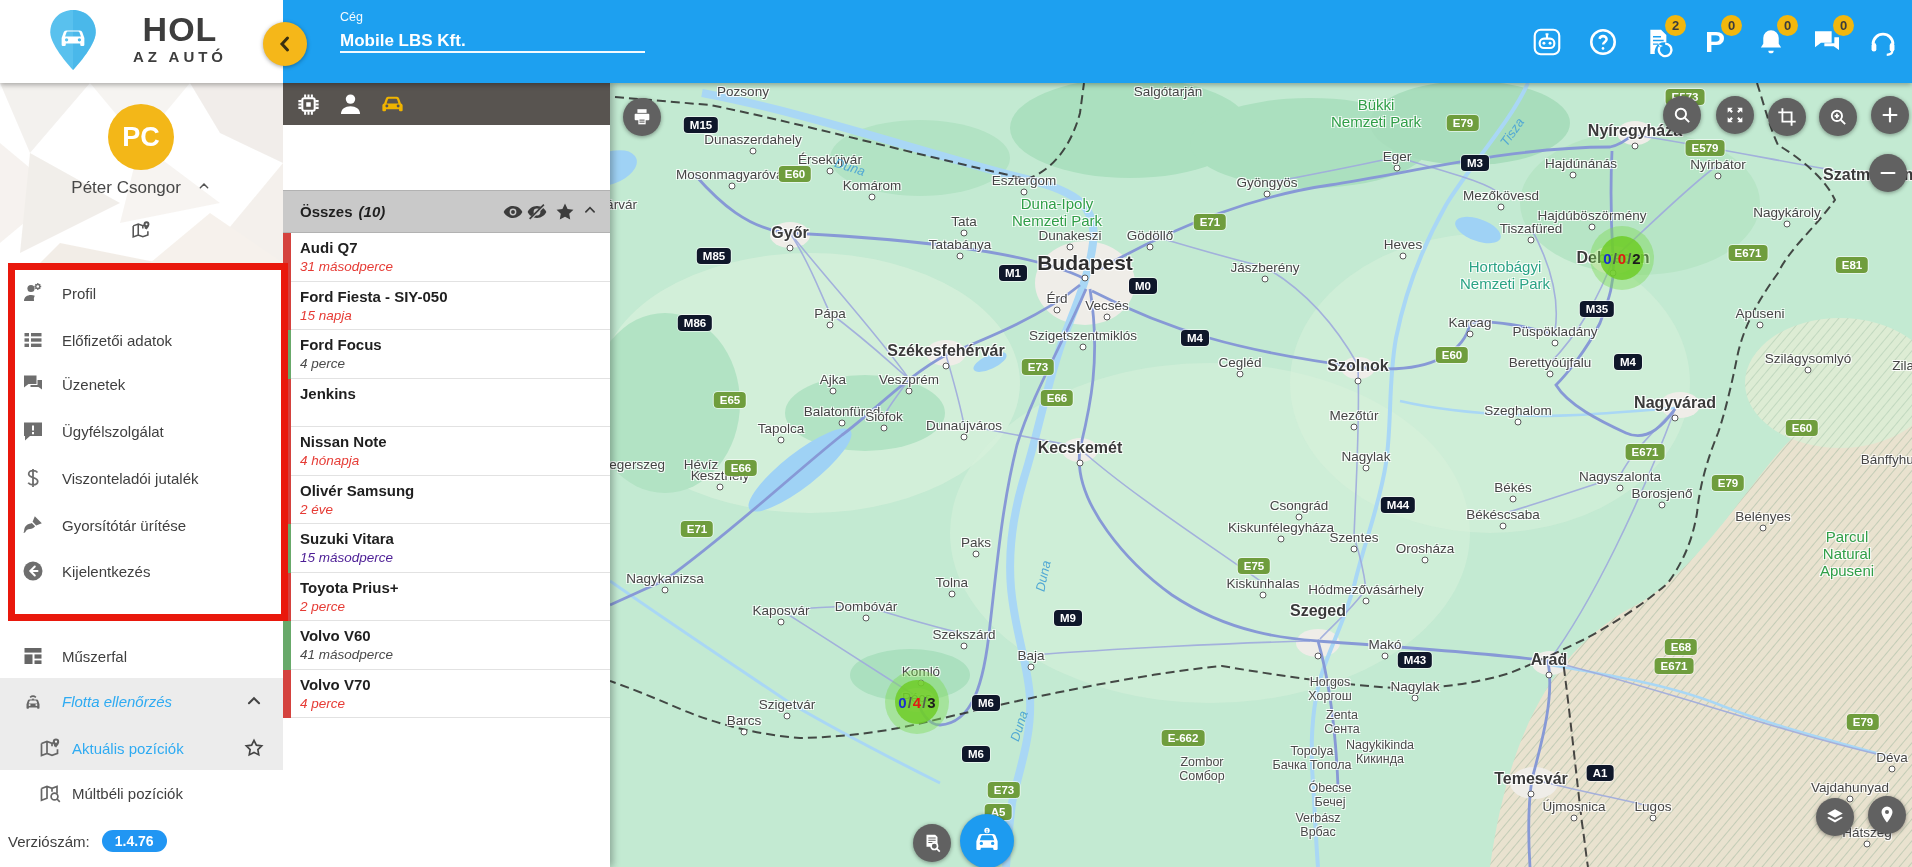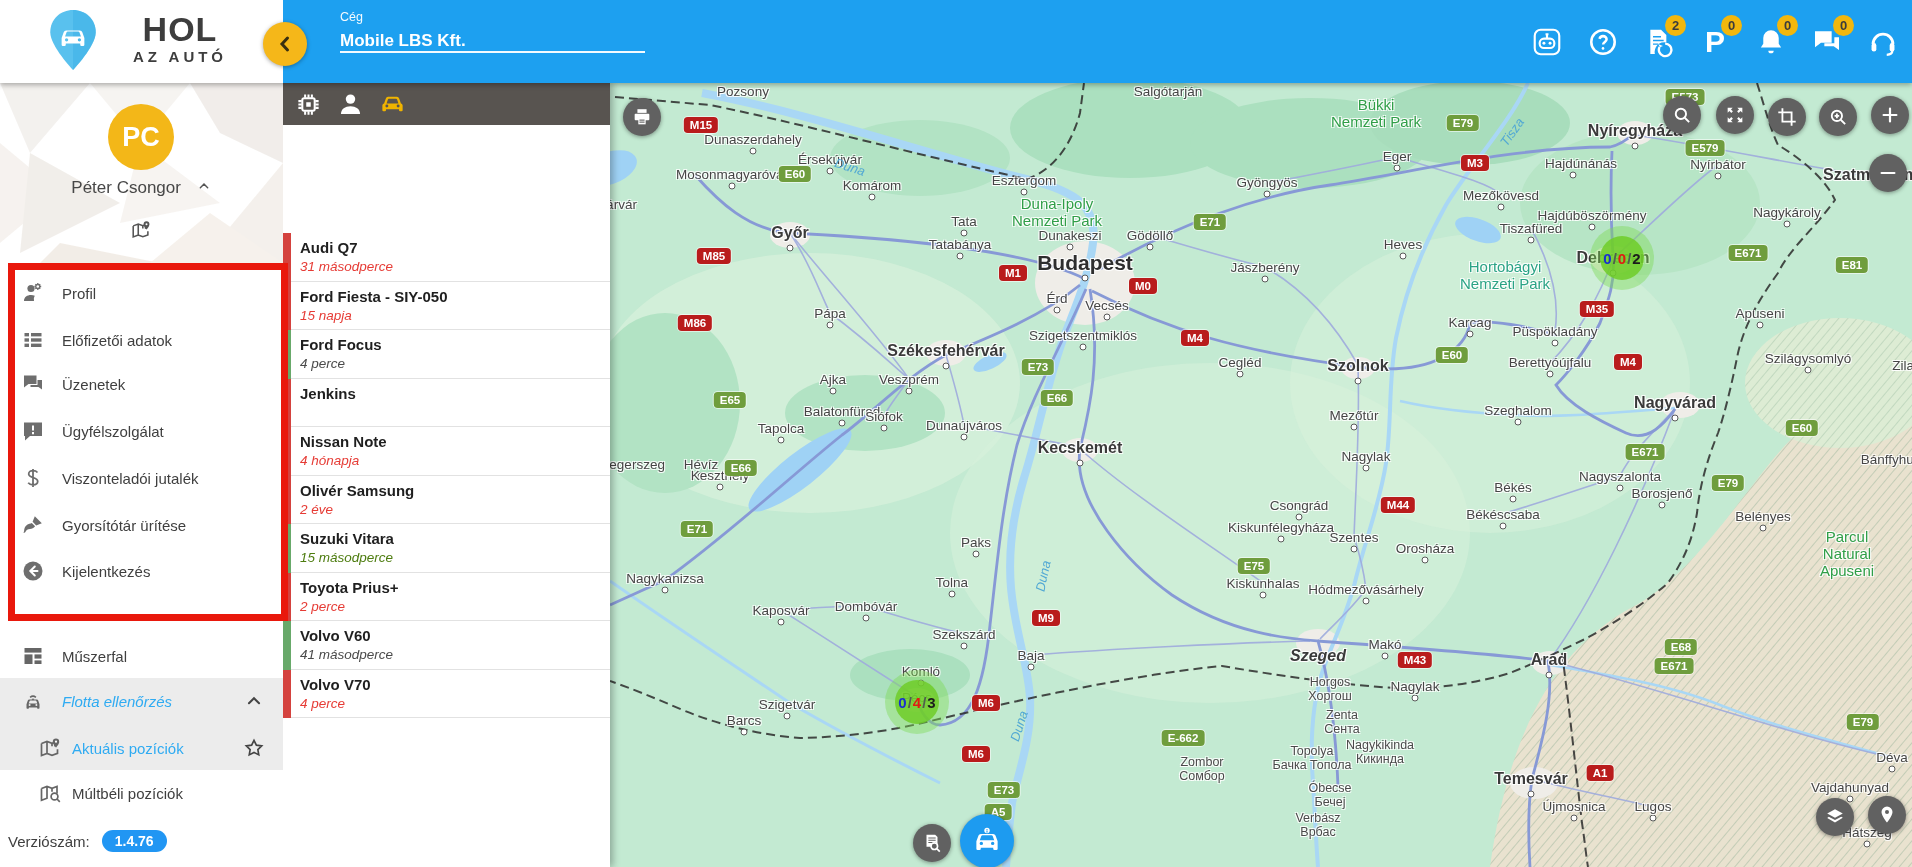--- a/index.html
+++ b/index.html
@@ -100,21 +100,21 @@
       -1px 1px 0 rgba(255,255,255,.85), 1px 1px 0 rgba(255,255,255,.85); }
   .mlabel.two { font-size:12.5px; line-height:14px; color:#4a4a4a; }
   .mlabel.b1 { font-size:16px; font-weight:bold; color:#3a3a3a; }
   .mlabel.b2 { font-size:21px; font-weight:bold; color:#2e2e2e; }
   .mlabel.park { color:#2f9e47; font-size:15px; line-height:17px; }
   .mlabel.water { color:#51a8d4; font-size:13px; font-style:italic; text-shadow:none; }
   .mdot { position:absolute; width:7px; height:7px; border:1.5px solid #5a5a5a; background:#fff;
     border-radius:50%; transform:translate(-50%,-50%); z-index:2; }
   .shield { position:absolute; transform:translate(-50%,-50%); color:#fff; font-size:11.5px; font-weight:bold;
     padding:2px 6px; border-radius:4px; z-index:4; pointer-events:none; box-shadow:0 0 0 1px rgba(255,255,255,.55); }
-  .shield.m { background:#b91c1c;text-align:right; }
+  .shield.m { background:#0f172a;text-align:right; }
   .shield.e { background:#6f9d3d; }
   .cluster { position:absolute; transform:translate(-50%,-50%); width:64px; height:64px; z-index:6; cursor:pointer; }
   .cluster .halo { position:absolute; left:0; top:0; width:64px; height:64px; border-radius:50%;
     background:rgba(124,216,82,.42); }
   .cluster .core { position:absolute; left:10px; top:10px; width:44px; height:44px; border-radius:50%;
     background:rgba(110,205,40,.85); }
   .cluster .cnt { position:absolute; left:0; top:0; width:64px; height:64px; display:flex; align-items:center;
     justify-content:center; font-size:15px; font-weight:bold; }
   .cnt .c-active { color:#1a2fd0; } .cnt .c-stale { color:#e01b12; } .cnt .c-off { color:#1c1c1c; }
   .cnt .sep { color:#4f5f4f; padding:0 1px; }
@@ -366,21 +366,21 @@
         <div class="mlabel" style="left: 689px; top: 422px;">Csongrád</div>
         <div class="mdot" style="left: 689px; top: 434px;"></div>
         <div class="mlabel" style="left: 671px; top: 444px;">Kiskunfélegyháza</div>
         <div class="mdot" style="left: 671px; top: 456px;"></div>
         <div class="mlabel" style="left: 744px; top: 454px;">Szentes</div>
         <div class="mdot" style="left: 744px; top: 466px;"></div>
         <div class="mlabel" style="left: 756px; top: 506px;">Hódmezővásárhely</div>
         <div class="mdot" style="left: 756px; top: 518px;"></div>
         <div class="mlabel" style="left: 653px; top: 500px;">Kiskunhalas</div>
         <div class="mdot" style="left: 653px; top: 512px;"></div>
-        <div class="mlabel b1" style="left: 708px; top: 572px; font-style: italic;">Szeged</div>
+        <div class="mlabel b1" style="left: 708px; top: 527px;">Szeged</div>
         <div class="mdot" style="left: 708px; top: 573px;"></div>
         <div class="mlabel" style="left: 775px; top: 561px;">Makó</div>
         <div class="mdot" style="left: 775px; top: 573px;"></div>
         <div class="mlabel b1" style="left: 939px; top: 576px;">Arad</div>
         <div class="mdot" style="left: 939px; top: 592px;"></div>
         <div class="mlabel" style="left: 805px; top: 603px;">Nagylak</div>
         <div class="mdot" style="left: 805px; top: 615px;"></div>
         <div class="mlabel b1" style="left: 921px; top: 695px;">Temesvár</div>
         <div class="mdot" style="left: 921px; top: 711px;"></div>
         <div class="mlabel two" style="left: 720px; top: 606px;">Horgos
@@ -423,21 +423,21 @@
         <div class="shield m" style="left: 403px; top: 190px;">M1</div>
         <div class="shield m" style="left: 533px; top: 203px;">M0</div>
         <div class="shield m" style="left: 585px; top: 255px;">M4</div>
         <div class="shield m" style="left: 865px; top: 80px;">M3</div>
         <div class="shield m" style="left: 987px; top: 226px;">M35</div>
         <div class="shield m" style="left: 1018px; top: 279px;">M4</div>
         <div class="shield m" style="left: 104px; top: 173px;">M85</div>
         <div class="shield m" style="left: 85px; top: 240px;">M86</div>
         <div class="shield m" style="left: 376px; top: 620px;">M6</div>
         <div class="shield m" style="left: 366px; top: 671px;">M6</div>
-        <div class="shield m" style="left: 436px; top: 535px;">M9</div>
+        <div class="shield m" style="left: 458px; top: 535px;">M9</div>
         <div class="shield m" style="left: 788px; top: 422px;">M44</div>
         <div class="shield m" style="left: 805px; top: 577px;">M43</div>
         <div class="shield m" style="left: 990px; top: 690px;">A1</div>
         <div class="shield e" style="left: 1075px; top: 14px;">E573</div>
         <div class="shield e" style="left: 1095px; top: 65px;">E579</div>
         <div class="shield e" style="left: 853px; top: 40px;">E79</div>
         <div class="shield e" style="left: 600px; top: 139px;">E71</div>
         <div class="shield e" style="left: 87px; top: 446px;">E71</div>
         <div class="shield e" style="left: 185px; top: 91px;">E60</div>
         <div class="shield e" style="left: 842px; top: 272px;">E60</div>
@@ -587,20 +587,39 @@
             <path d="M9 6V3M12 6V3M15 6V3M9 21v-3M12 21v-3M15 21v-3M6 9H3M6 12H3M6 15H3M21 9h-3M21 12h-3M21 15h-3"></path>
           </svg></span>
         <span class="vtab"><svg viewBox="0 0 24 24" fill="currentColor">
             <circle cx="12" cy="7.2" r="4.2"></circle>
             <path d="M3.5 20.5c0-4.6 3.8-7 8.5-7s8.5 2.4 8.5 7z"></path>
           </svg></span>
         <span class="vtab active"><svg viewBox="0 0 24 24" fill="currentColor">
             <path d="M4.5 11l1.6-4.4A2 2 0 0 1 8 5.2h8a2 2 0 0 1 1.9 1.4L19.5 11c.9.2 1.5 1 1.5 1.9V17a1 1 0 0 1-1 1h-1.2a1 1 0 0 1-1-1v-.8H6.2V17a1 1 0 0 1-1 1H4a1 1 0 0 1-1-1v-4.1c0-.9.6-1.7 1.5-1.9zM6.7 11h10.6l-1.2-3.4a1 1 0 0 0-.9-.7H8.8a1 1 0 0 0-.9.7zM7 14.6a1.3 1.3 0 1 0 0-2.6 1.3 1.3 0 0 0 0 2.6zm10 0a1.3 1.3 0 1 0 0-2.6 1.3 1.3 0 0 0 0 2.6z"></path>
           </svg></span>
       </div>
+    <div id="group-header">
+      <span id="group-title">Összes</span>
+      <span id="group-count">(10)</span>
+      <span class="gh-icon" style="left:219px" id="gh-eye"><svg viewBox="0 0 24 24" fill="currentColor">
+            <path d="M12 5.5C7 5.5 3.3 8.7 1.8 12c1.5 3.3 5.2 6.5 10.2 6.5S20.7 15.3 22.2 12C20.7 8.7 17 5.5 12 5.5zm0 10.2A3.7 3.7 0 1 1 12 8.3a3.7 3.7 0 0 1 0 7.4z"></path>
+            <circle cx="12" cy="12" r="2.1"></circle>
+          </svg></span>
+      <span class="gh-icon" style="left:243px" id="gh-eyeoff"><svg viewBox="0 0 24 24" fill="currentColor">
+            <path d="M12 5.5C7 5.5 3.3 8.7 1.8 12c1.5 3.3 5.2 6.5 10.2 6.5S20.7 15.3 22.2 12C20.7 8.7 17 5.5 12 5.5zm0 10.2A3.7 3.7 0 1 1 12 8.3a3.7 3.7 0 0 1 0 7.4z"></path>
+            <path d="M4.5 20L20 4.5" stroke="#c9c9c9" stroke-width="3"></path>
+            <path d="M4 19.5L19.5 4" stroke="currentColor" stroke-width="1.8"></path>
+          </svg></span>
+      <span class="gh-icon" style="left:271px" id="gh-star"><svg viewBox="0 0 24 24" fill="currentColor">
+            <path d="M12 2.8l2.8 5.8 6.4.9-4.6 4.4 1.1 6.3L12 17.2l-5.7 3 1.1-6.3L2.8 9.5l6.4-.9z"></path>
+          </svg></span>
+      <span class="gh-icon" style="left:298px; width:18px" id="gh-caret"><svg viewBox="0 0 24 24" fill="none" stroke="currentColor" stroke-width="2.2" stroke-linecap="round">
+            <path d="M6.5 14.5L12 9l5.5 5.5"></path>
+          </svg></span>
+    </div>
     <div id="vehicle-list">
         <div class="vrow">
           <div class="bar" style="background: rgb(212, 66, 62);"></div>
           <div class="vname">Audi Q7</div>
           <div class="vago" style="color: rgb(230, 59, 53);">31 másodperce</div>
         </div>
         <div class="vrow">
           <div class="bar" style="background: rgb(212, 66, 62);"></div>
           <div class="vname">Ford Fiesta - SIY-050</div>
           <div class="vago" style="color: rgb(230, 59, 53);">15 napja</div>
@@ -620,21 +639,21 @@
           <div class="vago" style="color: rgb(230, 59, 53);">4 hónapja</div>
         </div>
         <div class="vrow">
           <div class="bar" style="background: rgb(212, 66, 62);"></div>
           <div class="vname">Olivér Samsung</div>
           <div class="vago" style="color: rgb(230, 59, 53);">2 éve</div>
         </div>
         <div class="vrow">
           <div class="bar" style="background: rgb(104, 169, 106);"></div>
           <div class="vname">Suzuki Vitara</div>
-          <div class="vago" style="color: #4d7c0f;">15 másodperce</div>
+          <div class="vago" style="color: #4c1d95;">15 másodperce</div>
         </div>
         <div class="vrow">
           <div class="bar" style="background: rgb(212, 66, 62);"></div>
           <div class="vname">Toyota Prius+</div>
           <div class="vago" style="color: rgb(230, 59, 53);">2 perce</div>
         </div>
         <div class="vrow">
           <div class="bar" style="background: rgb(104, 169, 106);"></div>
           <div class="vname">Volvo V60</div>
           <div class="vago" style="color: rgb(74, 74, 74);">41 másodperce</div>

